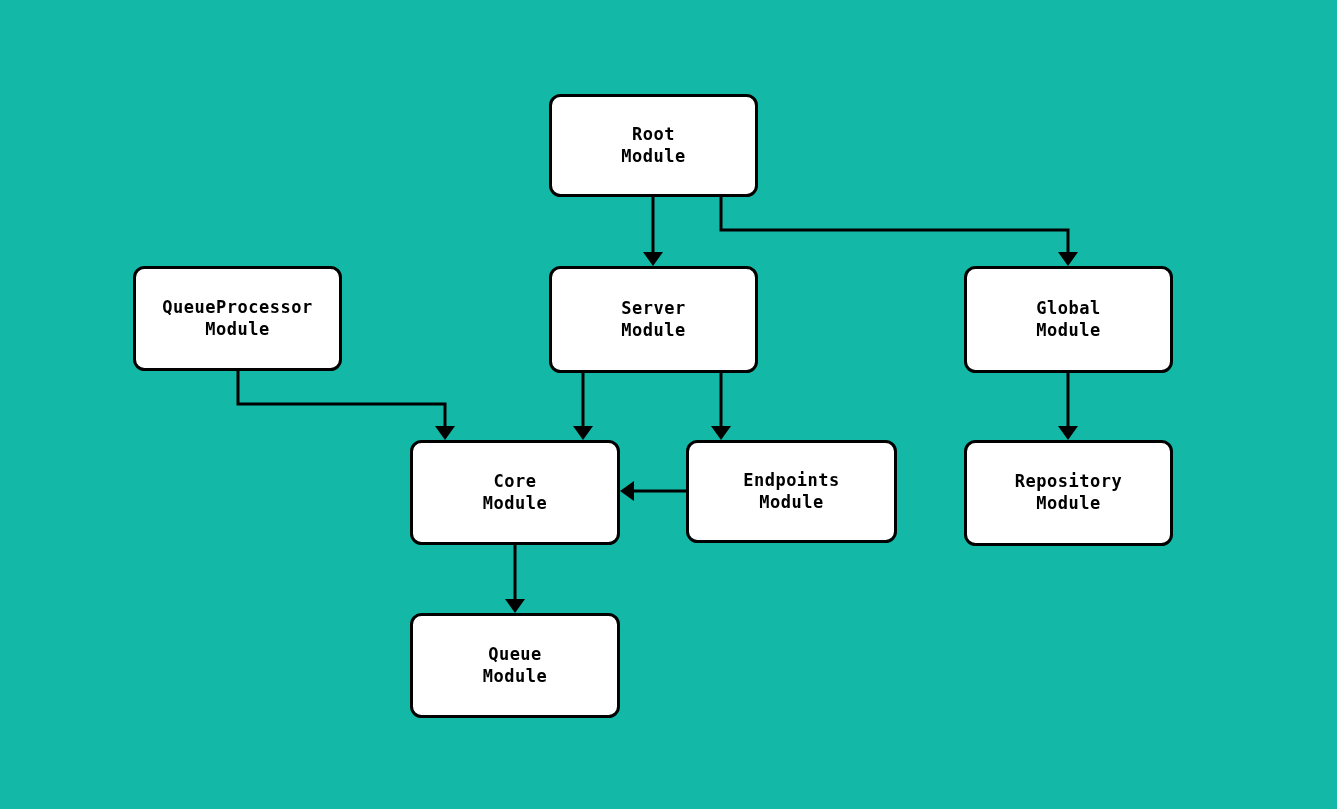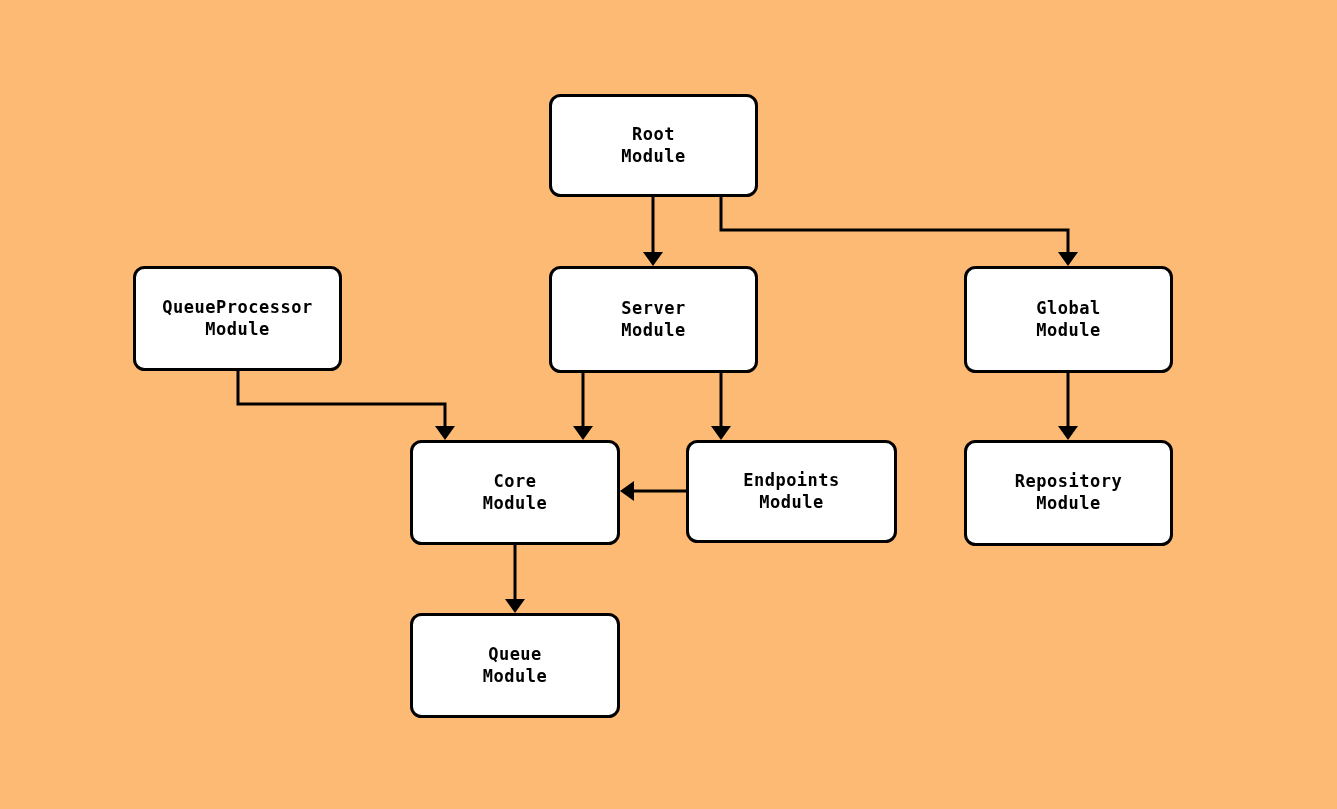--- a/index.html
+++ b/index.html
@@ -11,21 +11,21 @@
   body {
     width: 1337px;
     height: 809px;
     font-family: "DejaVu Sans Mono", "Liberation Mono", monospace;
     overflow: hidden;
   }
   #diagram-root {
     position: relative;
     width: 1337px;
     height: 809px;
-    background: #fdba74;
+    background: #14b8a6;
   }
   svg#graph-canvas {
     display: block;
     width: 1337px;
     height: 809px;
   }
   .node-box {
     fill: #ffffff;
     stroke: #000000;
     stroke-width: 3;

